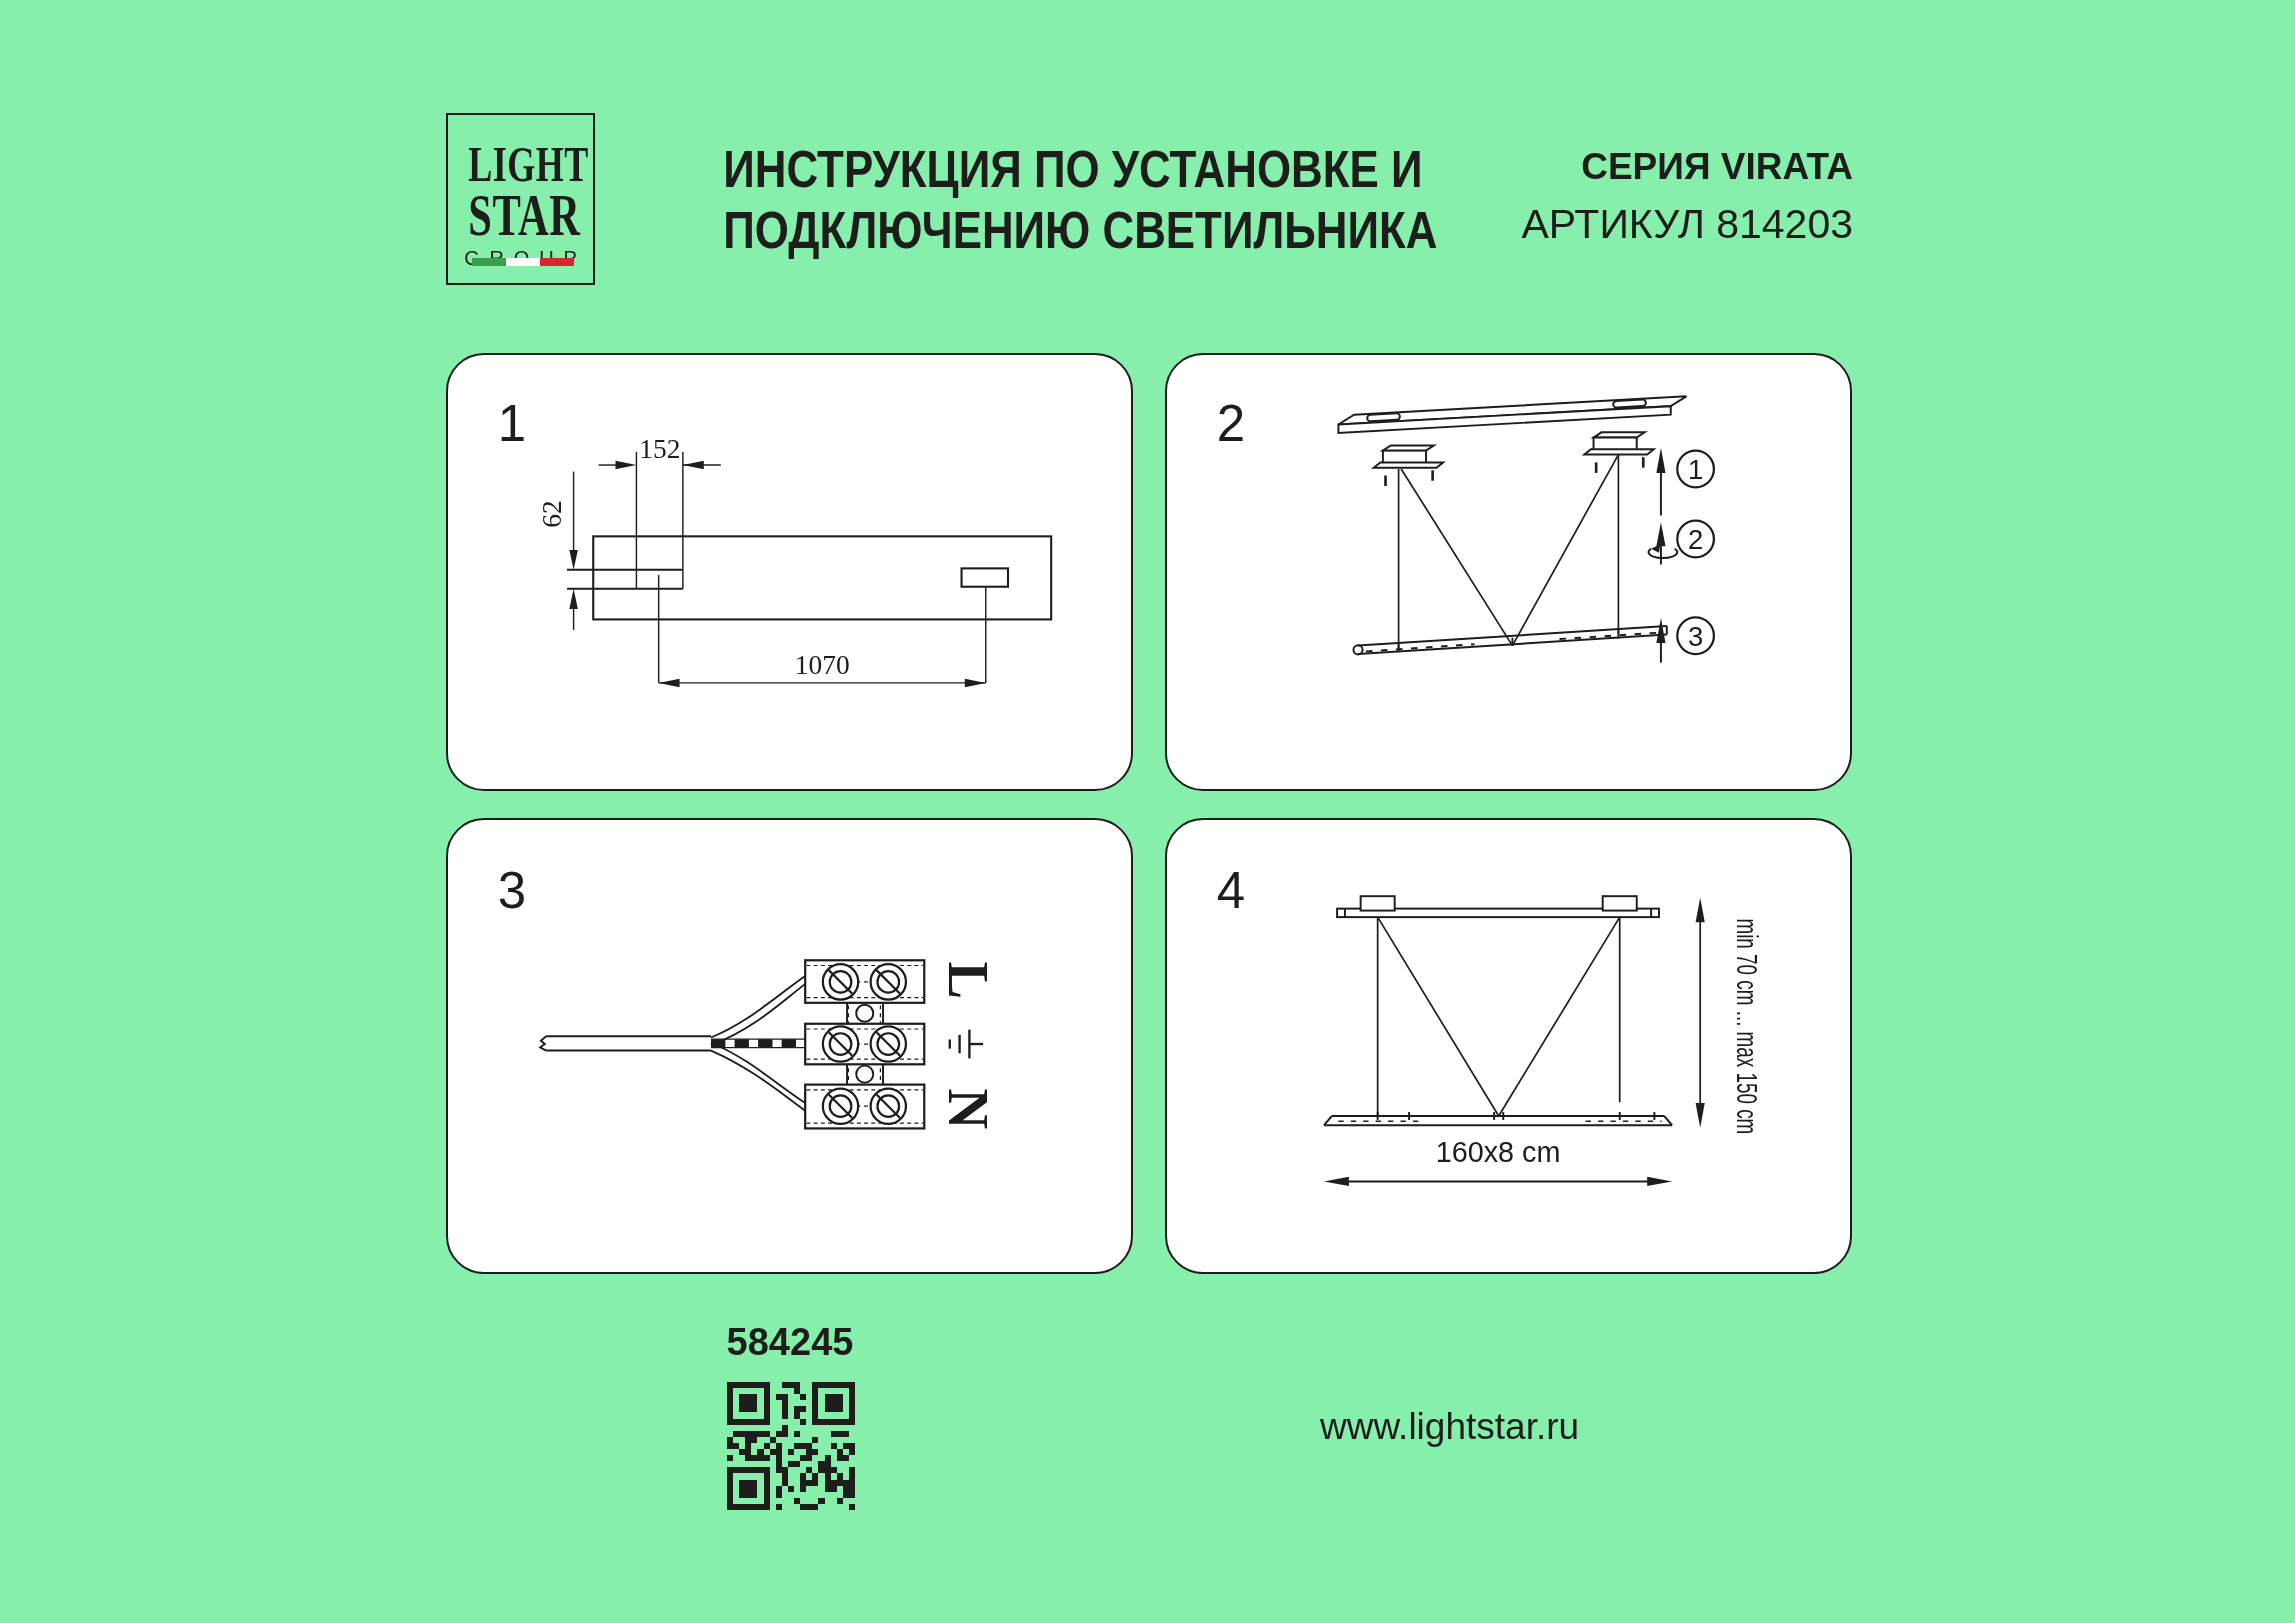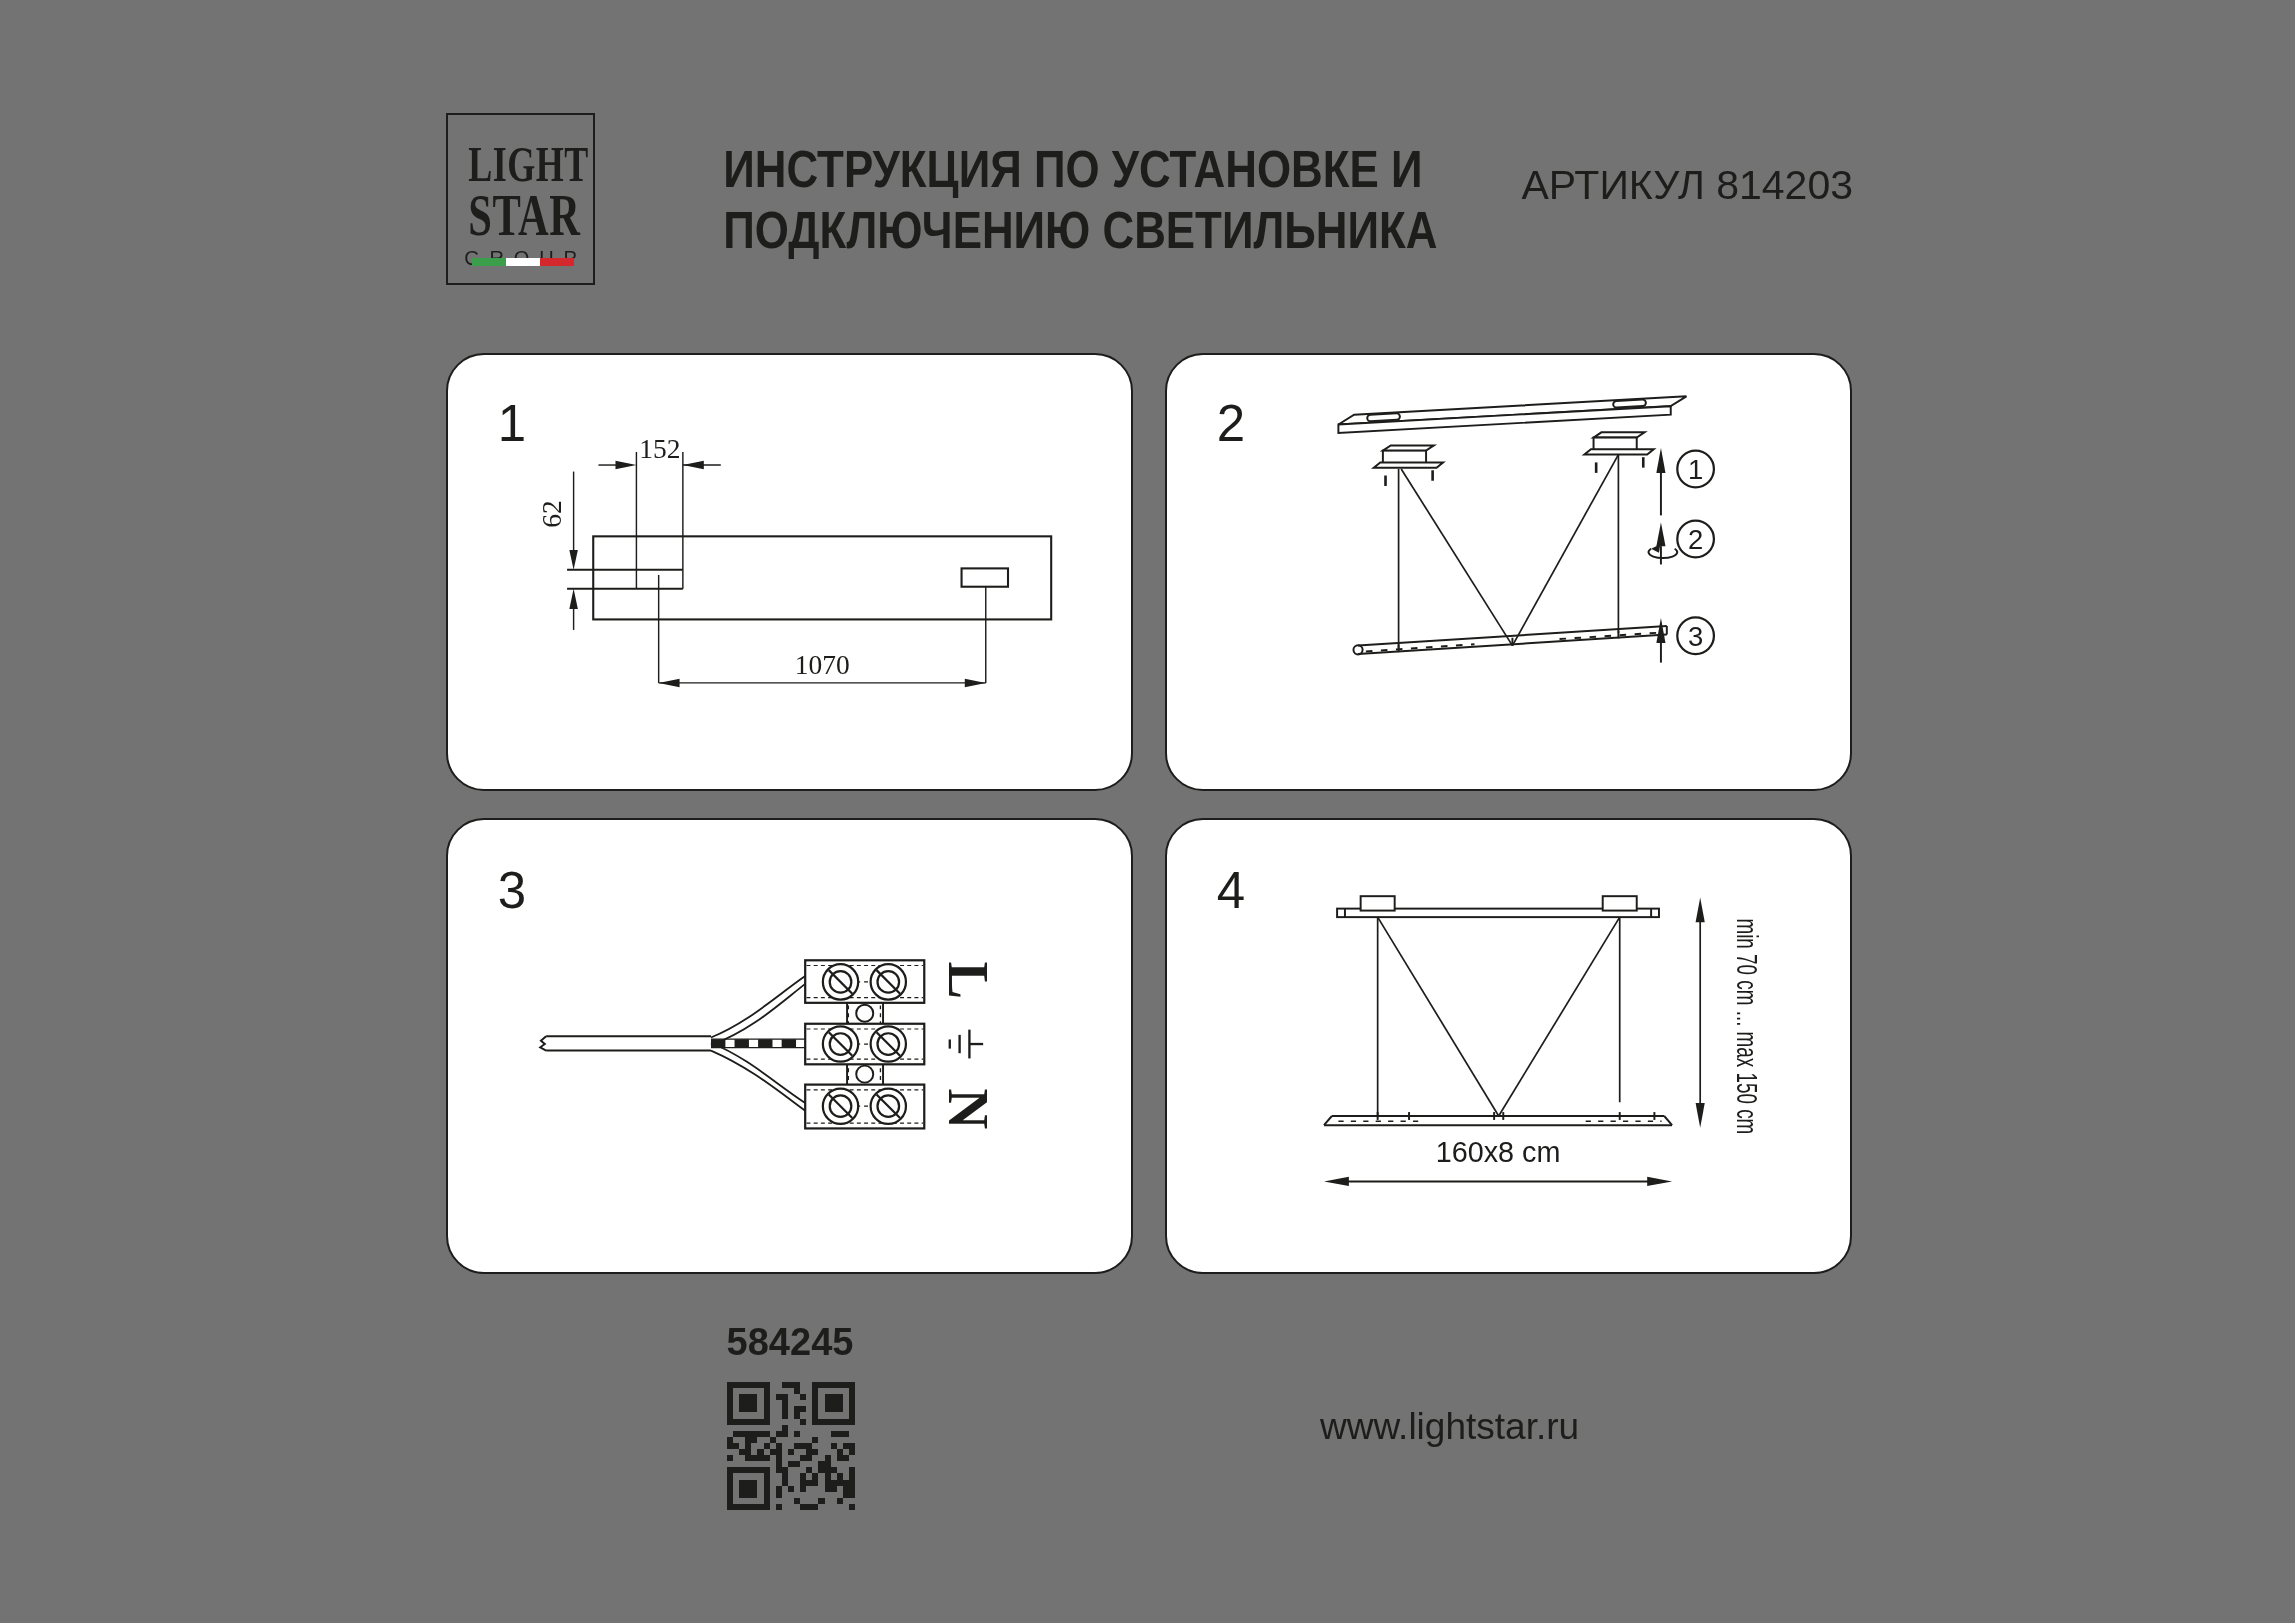--- a/index.html
+++ b/index.html
@@ -1,16 +1,16 @@
 <!DOCTYPE html>
 <html style="font-size:10.5px"><head>
 <meta charset="utf-8">
 <style>
   html,body{margin:0;padding:0;background:#ffffff;}
-  #canvas{position:relative;width:2295px;height:1623px;background:#737373;overflow:hidden;
+  #canvas{position:relative;width:2295px;height:1623px;background:#86efac;overflow:hidden;
           font-family:"Liberation Sans",sans-serif;color:#1d1d1b;}
   .abs{position:absolute;}
 
   
   .logo-box{left:446px;top:113px;width:149px;height:172px;border:2px solid #1d1d1b;box-sizing:border-box;}
   .logo-word1,.logo-word2{font-family:"Liberation Serif",serif;font-weight:700;text-align:center;
           transform:scaleX(.72);transform-origin:50% 50%;line-height:1;letter-spacing:0.7px;}
   .logo-word1{margin-top:23.6px;font-size:50px;}
   .logo-word2{margin-top:-2.6px;font-size:59px;}
   .logo-word3{margin-top:2.6px;font-size:20px;text-align:center;letter-spacing:9.8px;text-indent:9.8px;
@@ -60,20 +60,21 @@
         <div style="background:#d5282c"></div>
     </div>
   </div>
 
   <div class="abs title">
     <span>ИНСТРУКЦИЯ ПО УСТАНОВКЕ И</span>
     <span>ПОДКЛЮЧЕНИЮ СВЕТИЛЬНИКА</span>
   </div>
 
   <div class="abs series-block">
+    <div class="series">СЕРИЯ VIRATA</div>
     <div class="article">АРТИКУЛ 814203</div>
   </div>
 
   <div class="abs panel p1">
     <svg width="683" height="434" viewBox="0 0 1044 663">
       <g stroke="#1d1d1b" fill="none" stroke-width="3.2">
         <rect x="222" y="277" width="700" height="127"></rect>
         <line x1="182" y1="328" x2="359" y2="328"></line>
         <line x1="182" y1="357" x2="359" y2="357"></line>
         <rect x="785" y="326" width="71" height="28"></rect>

